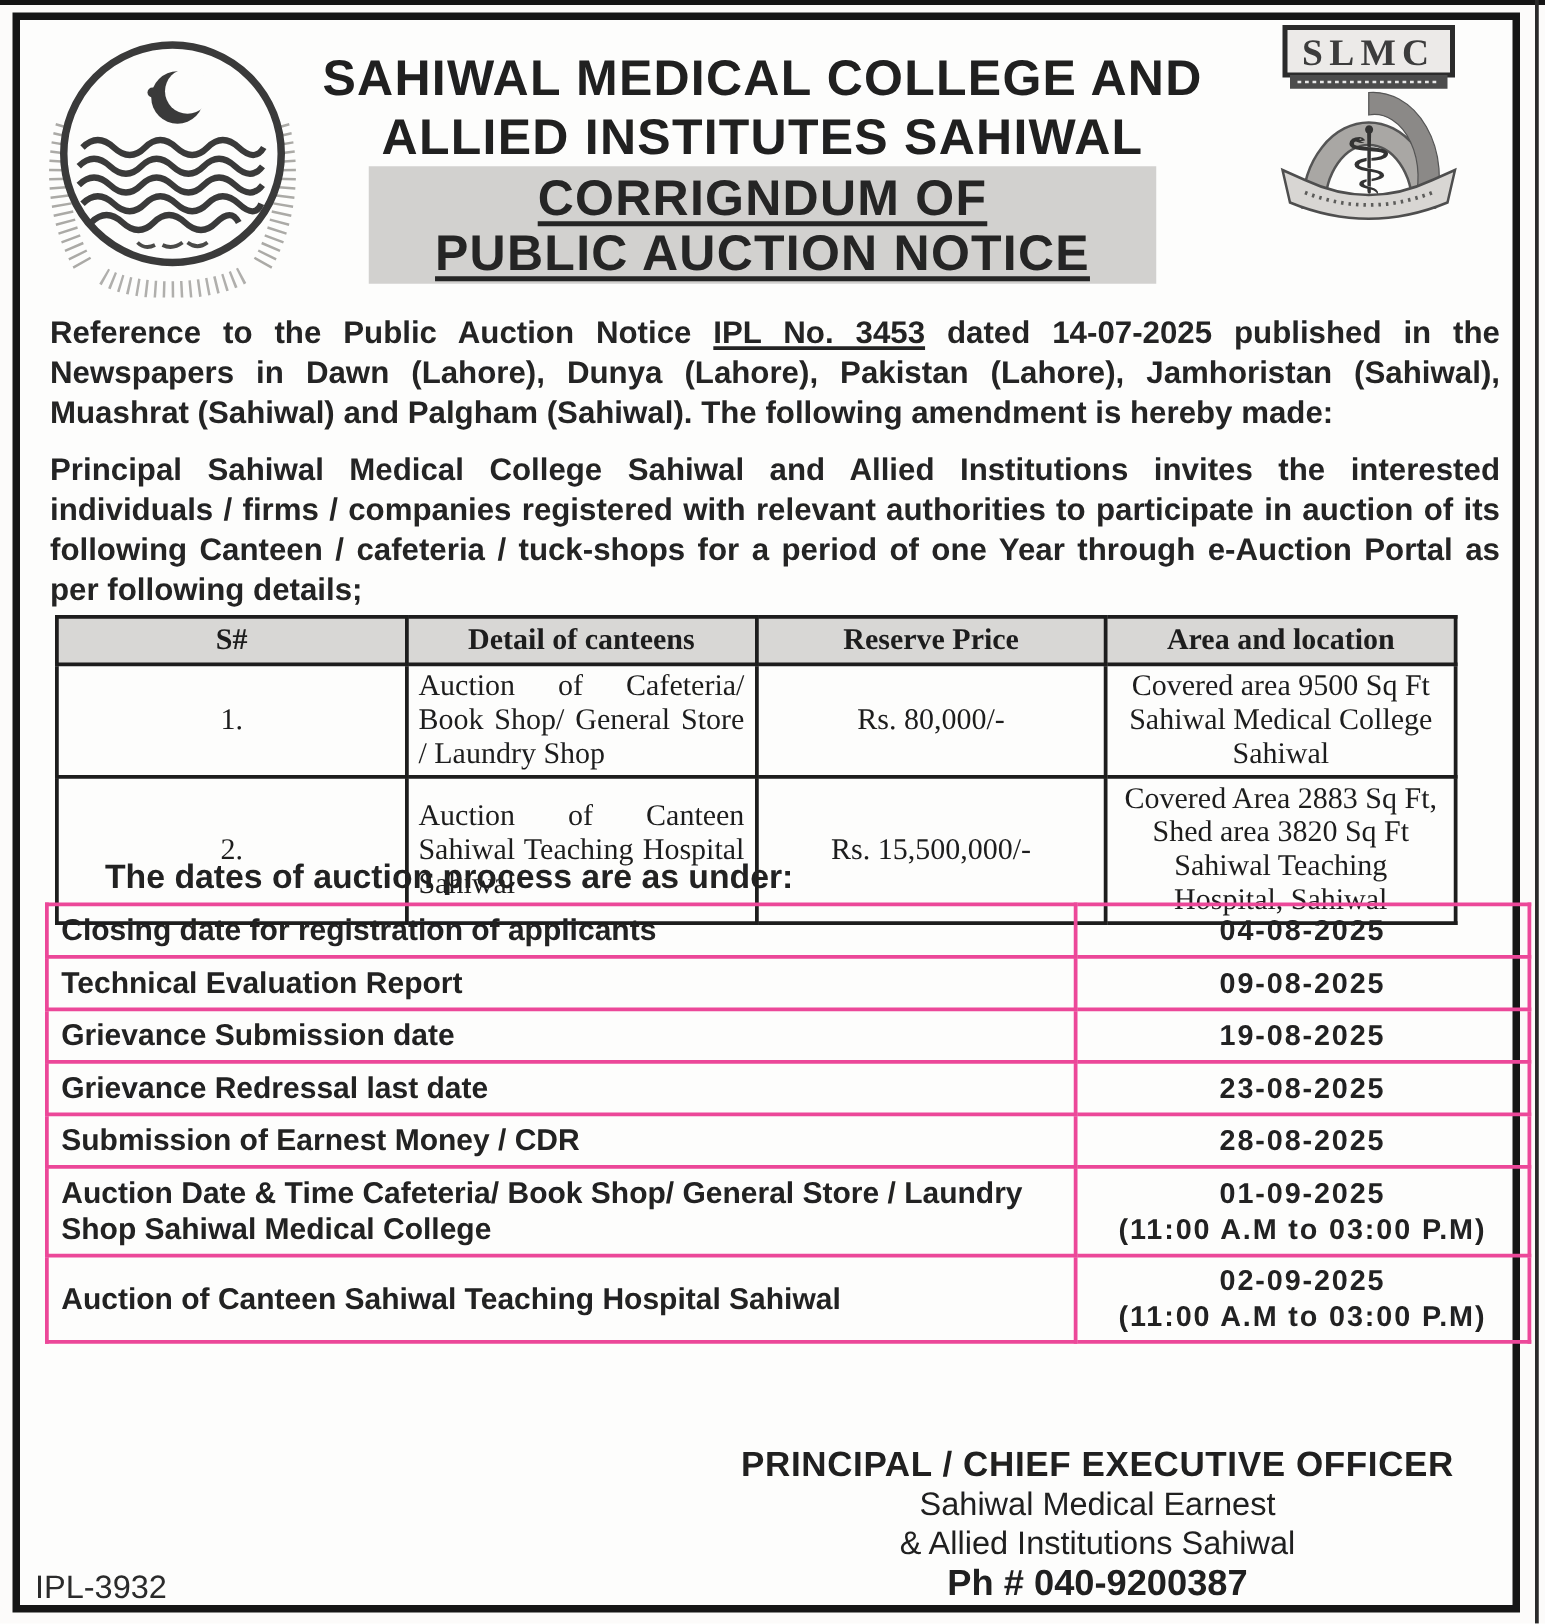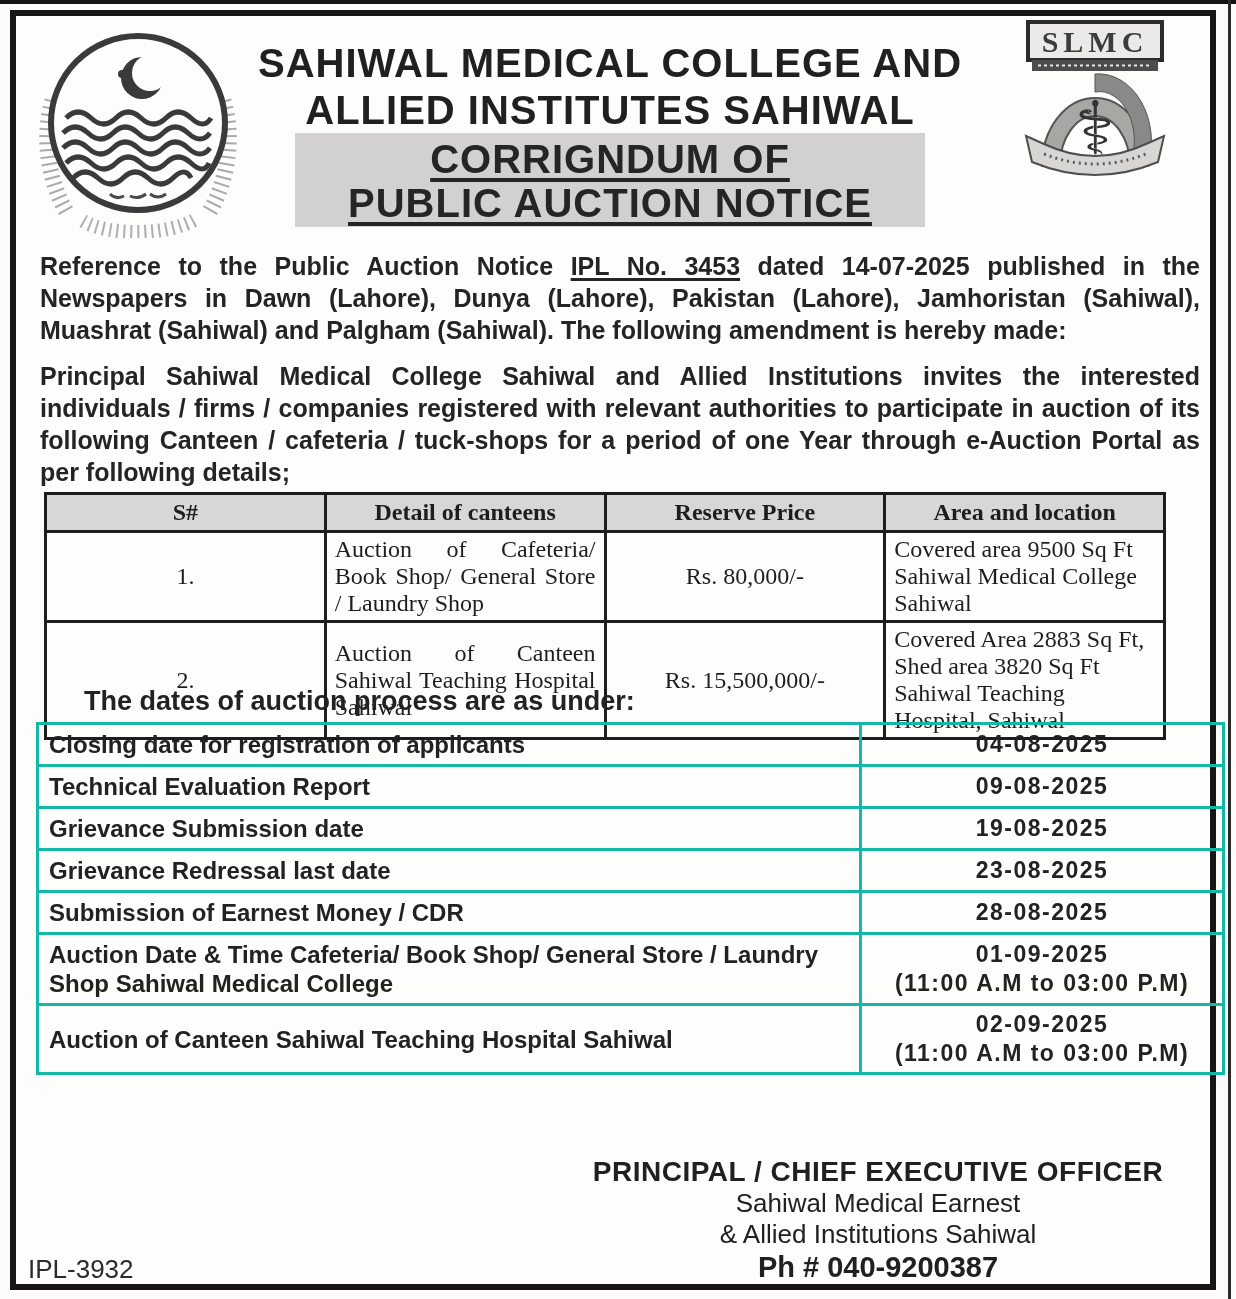--- a/index.html
+++ b/index.html
@@ -46,32 +46,32 @@
   .canteens{
     left:28px;top:476px;width:1122px;
     font-family:"Liberation Serif", serif;font-size:24px;color:#1d1d1d;
     table-layout:fixed;
   }
   .canteens th,.canteens td{border:3px solid #1d1d1d;padding:3px 8px;}
   .canteens th{background:#d8d7d5;font-weight:bold;font-size:24px;padding:4px 4px;}
   .canteens td.sno{text-align:center;width:82px;}
   .canteens td.detail{text-align:justify;width:415px;}
   .canteens td.price{text-align:center;width:208px;}
-  .canteens td.area{text-align:left;width:405px;white-space:pre-line;}
+  .canteens td.area{text-align:center;width:405px;white-space:pre-line;}
 
   .dates-heading{
     left:68px;top:670px;font-size:27px;font-weight:bold;color:#222;
   }
 
   
   .schedule{
     left:20px;top:706px;width:1166px;table-layout:fixed;
     font-size:24px;color:#222;
   }
-  .schedule td{border:3px solid #14b8a6;font-weight:bold;}
+  .schedule td{border:3px solid #ec4899;font-weight:bold;}
   .schedule td.lbl{width:804px;padding:5px 6px 5px 10px;line-height:29px;}
   .schedule td.dt{
     width:356px;text-align:center;letter-spacing:1.5px;font-size:23px;
     white-space:pre-line;line-height:29px;padding:4px 2px;
   }
 
   .closing{
     left:24px;top:1046px;width:1146px;text-align:justify;
     font-size:29px;line-height:36px;font-weight:bold;color:#242424;
   }

